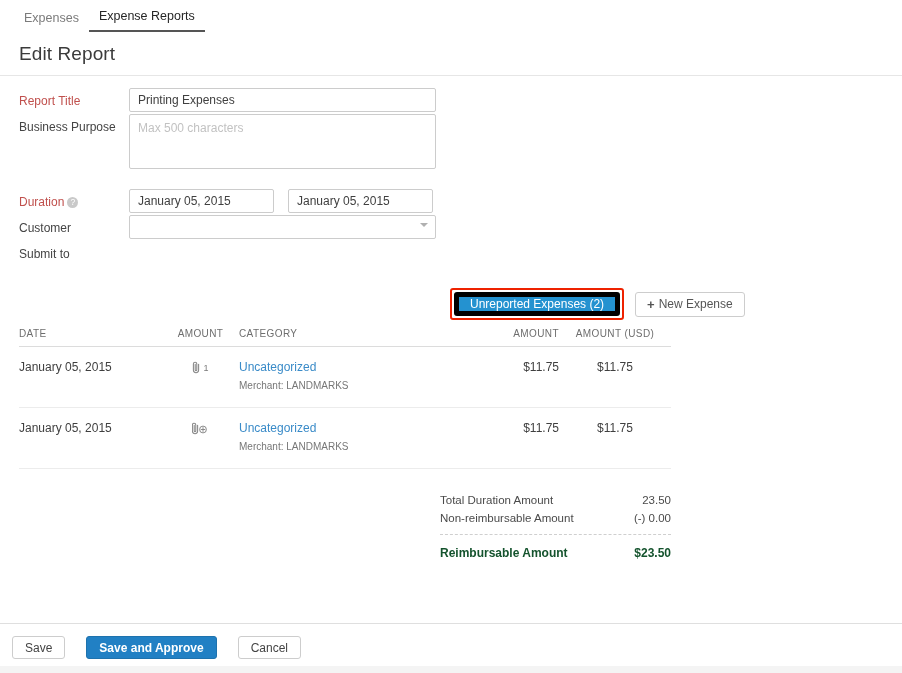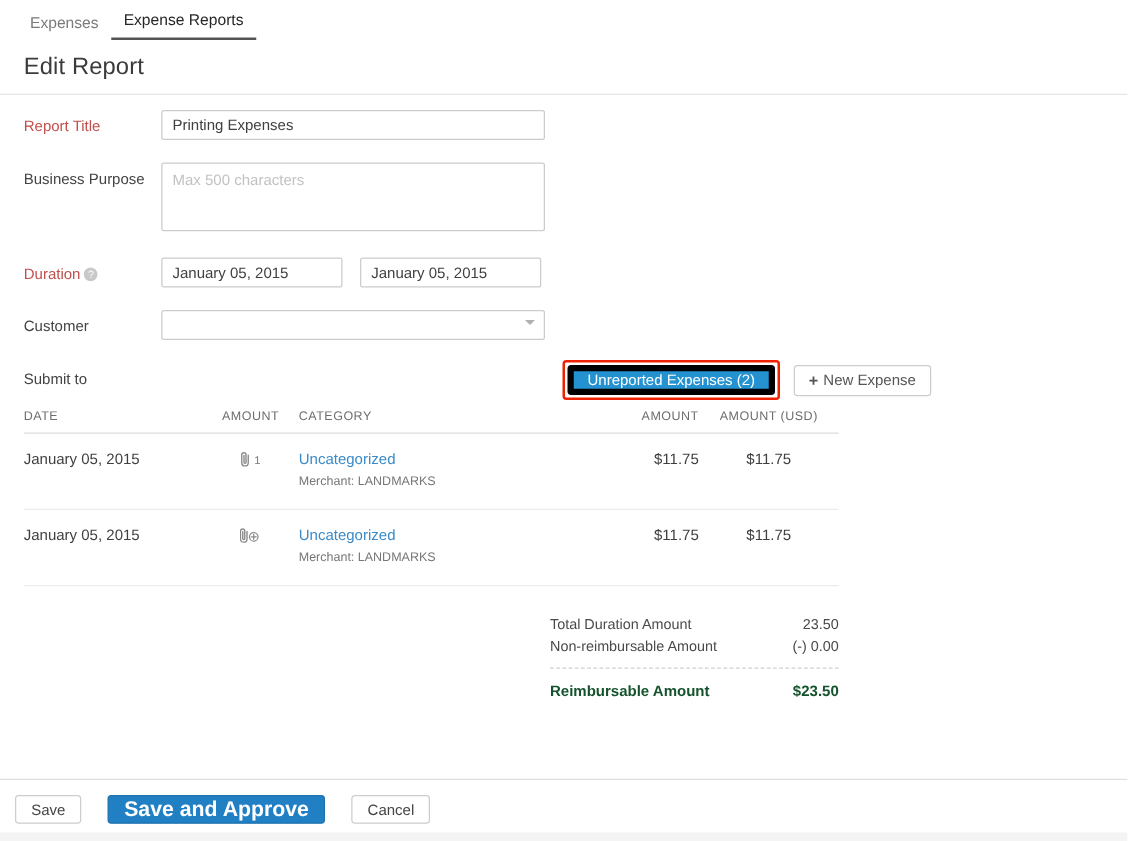--- a/index.html
+++ b/index.html
@@ -30,21 +30,21 @@
     position: absolute; top: 43px; left: 19px;
     font-size: 19px; color: #3b3b3b; font-weight: 400; letter-spacing: .1px;
   }
   .title-rule {
     position: absolute; top: 75px; left: 0; width: 902px; height: 1px;
     background: #e6e6e6;
   }
 
   
   .form { position: absolute; top: 88px; left: 19px; width: 620px; }
-  .row { display: flex; align-items: flex-start; margin-bottom: 18px; }
+  .row { display: flex; align-items: flex-start; margin-bottom: 2px; }
   .row .label {
     width: 110px; font-size: 12px; color: #444; padding-top: 6px;
     line-height: 14px; flex: none;
   }
   .row .label.req { color: #c0504d; }
   .help-icon {
     display: inline-block; width: 11px; height: 11px; border-radius: 50%;
     background: #c9c9c9; color: #fff; font-size: 8.5px; line-height: 11px;
     text-align: center; vertical-align: 1px; margin-left: 3px;
     font-family: "Liberation Sans", sans-serif;
@@ -149,21 +149,21 @@
   .footer {
     position: absolute; top: 636px; left: 12px;
     display: flex; align-items: center; gap: 21px;
   }
   .btn-foot-white {
     background: #fff; color: #444; border: 1px solid #cdcdcd;
     height: 23px; padding: 0 12px; font-size: 12px;
   }
   .btn-foot-blue {
     background: #2180c4; color: #fff; border: 1px solid #1e72ad;
-    height: 23px; padding: 0 12px; font-size: 17px; font-weight: bold;
+    height: 23px; padding: 0 12px; font-size: 12px; font-weight: bold;
   }
   .bottom-strip {
     position: absolute; top: 666px; left: 0; width: 902px; height: 7px;
     background: #f4f4f4;
   }
 </style>
 </head>
 <body>
 
 <div class="page">

